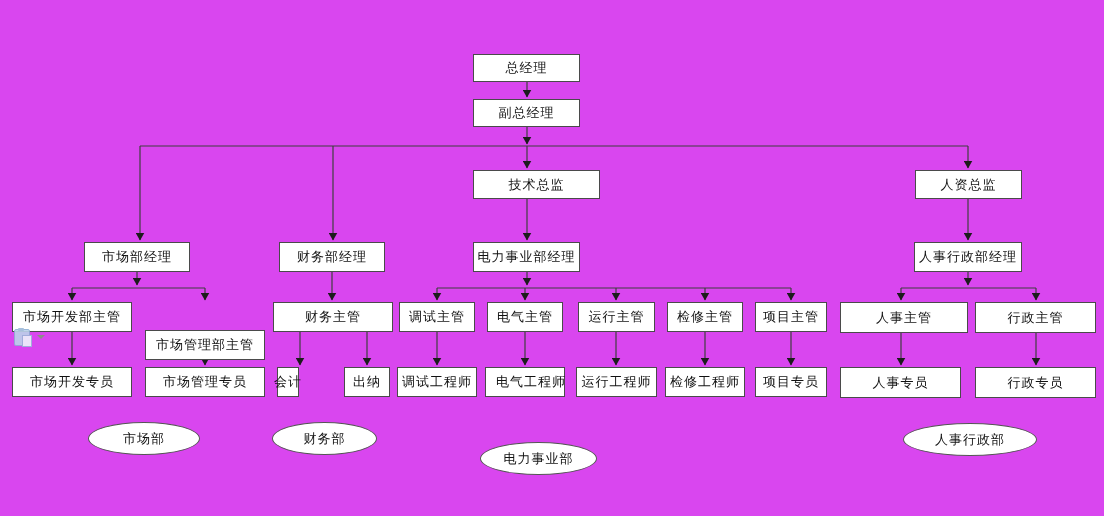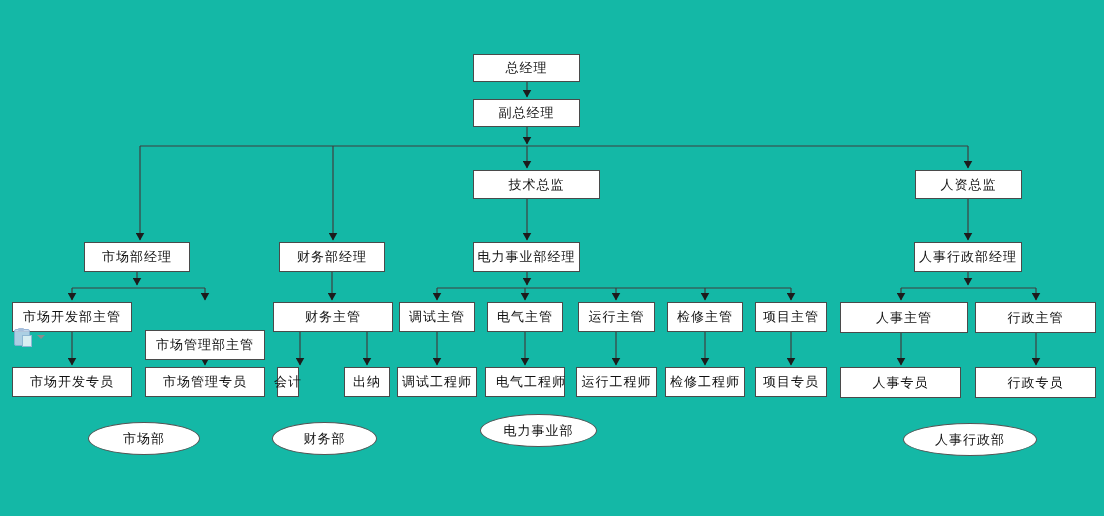--- a/index.html
+++ b/index.html
@@ -1,20 +1,20 @@
 <!DOCTYPE html>
 <html><head>
 <meta charset="utf-8">
 <style>
   html,body{margin:0;padding:0;background:#ffffff;}
   body{font-family:"Liberation Sans","DejaVu Sans",sans-serif;}
   .canvas{
     position:relative;
     width:1104px;height:516px;
-    background:#14b8a6;
+    background:#d946ef;
     overflow:hidden;
   }
   .connector-layer{
     position:absolute;left:0;top:0;width:1104px;height:516px;
   }
   .edge{fill:none;stroke:#3f3f3f;stroke-width:1.2;}
   .node{
     position:absolute;
     box-sizing:border-box;
     background:#ffffff;
@@ -128,21 +128,21 @@
       <div class="node rect" style="left: 344px; top: 367px; width: 46px; height: 30px;">出纳</div>
       <div class="node rect" style="left: 397px; top: 367px; width: 80px; height: 30px;">调试工程师</div>
       <div class="node rect" style="left: 485px; top: 367px; width: 80px; height: 30px; padding-left: 12px;">电气工程师</div>
       <div class="node rect" style="left: 576px; top: 367px; width: 81px; height: 30px;">运行工程师</div>
       <div class="node rect" style="left: 665px; top: 367px; width: 80px; height: 30px;">检修工程师</div>
       <div class="node rect" style="left: 755px; top: 367px; width: 72px; height: 30px;">项目专员</div>
       <div class="node rect" style="left: 840px; top: 367px; width: 121px; height: 31px;">人事专员</div>
       <div class="node rect" style="left: 975px; top: 367px; width: 121px; height: 31px;">行政专员</div>
       <div class="node ellipse" style="left: 88px; top: 422px; width: 112px; height: 33px;">市场部</div>
       <div class="node ellipse" style="left: 272px; top: 422px; width: 105px; height: 33px;">财务部</div>
-      <div class="node ellipse" style="left: 480px; top: 414px; width: 117px; height: 33px; font-family: Liberation Serif, serif;">电力事业部</div>
+      <div class="node ellipse" style="left: 480px; top: 442px; width: 117px; height: 33px; font-family: Liberation Serif, serif;">电力事业部</div>
       <div class="node ellipse" style="left: 903px; top: 423px; width: 134px; height: 33px;">人事行政部</div>
     </div>
 
   <div class="paste-btn" title="">
     <div class="pb-clip">
       <div class="pb-sheet"></div>
     </div>
     <div class="pb-caret"></div>
   </div>
 

